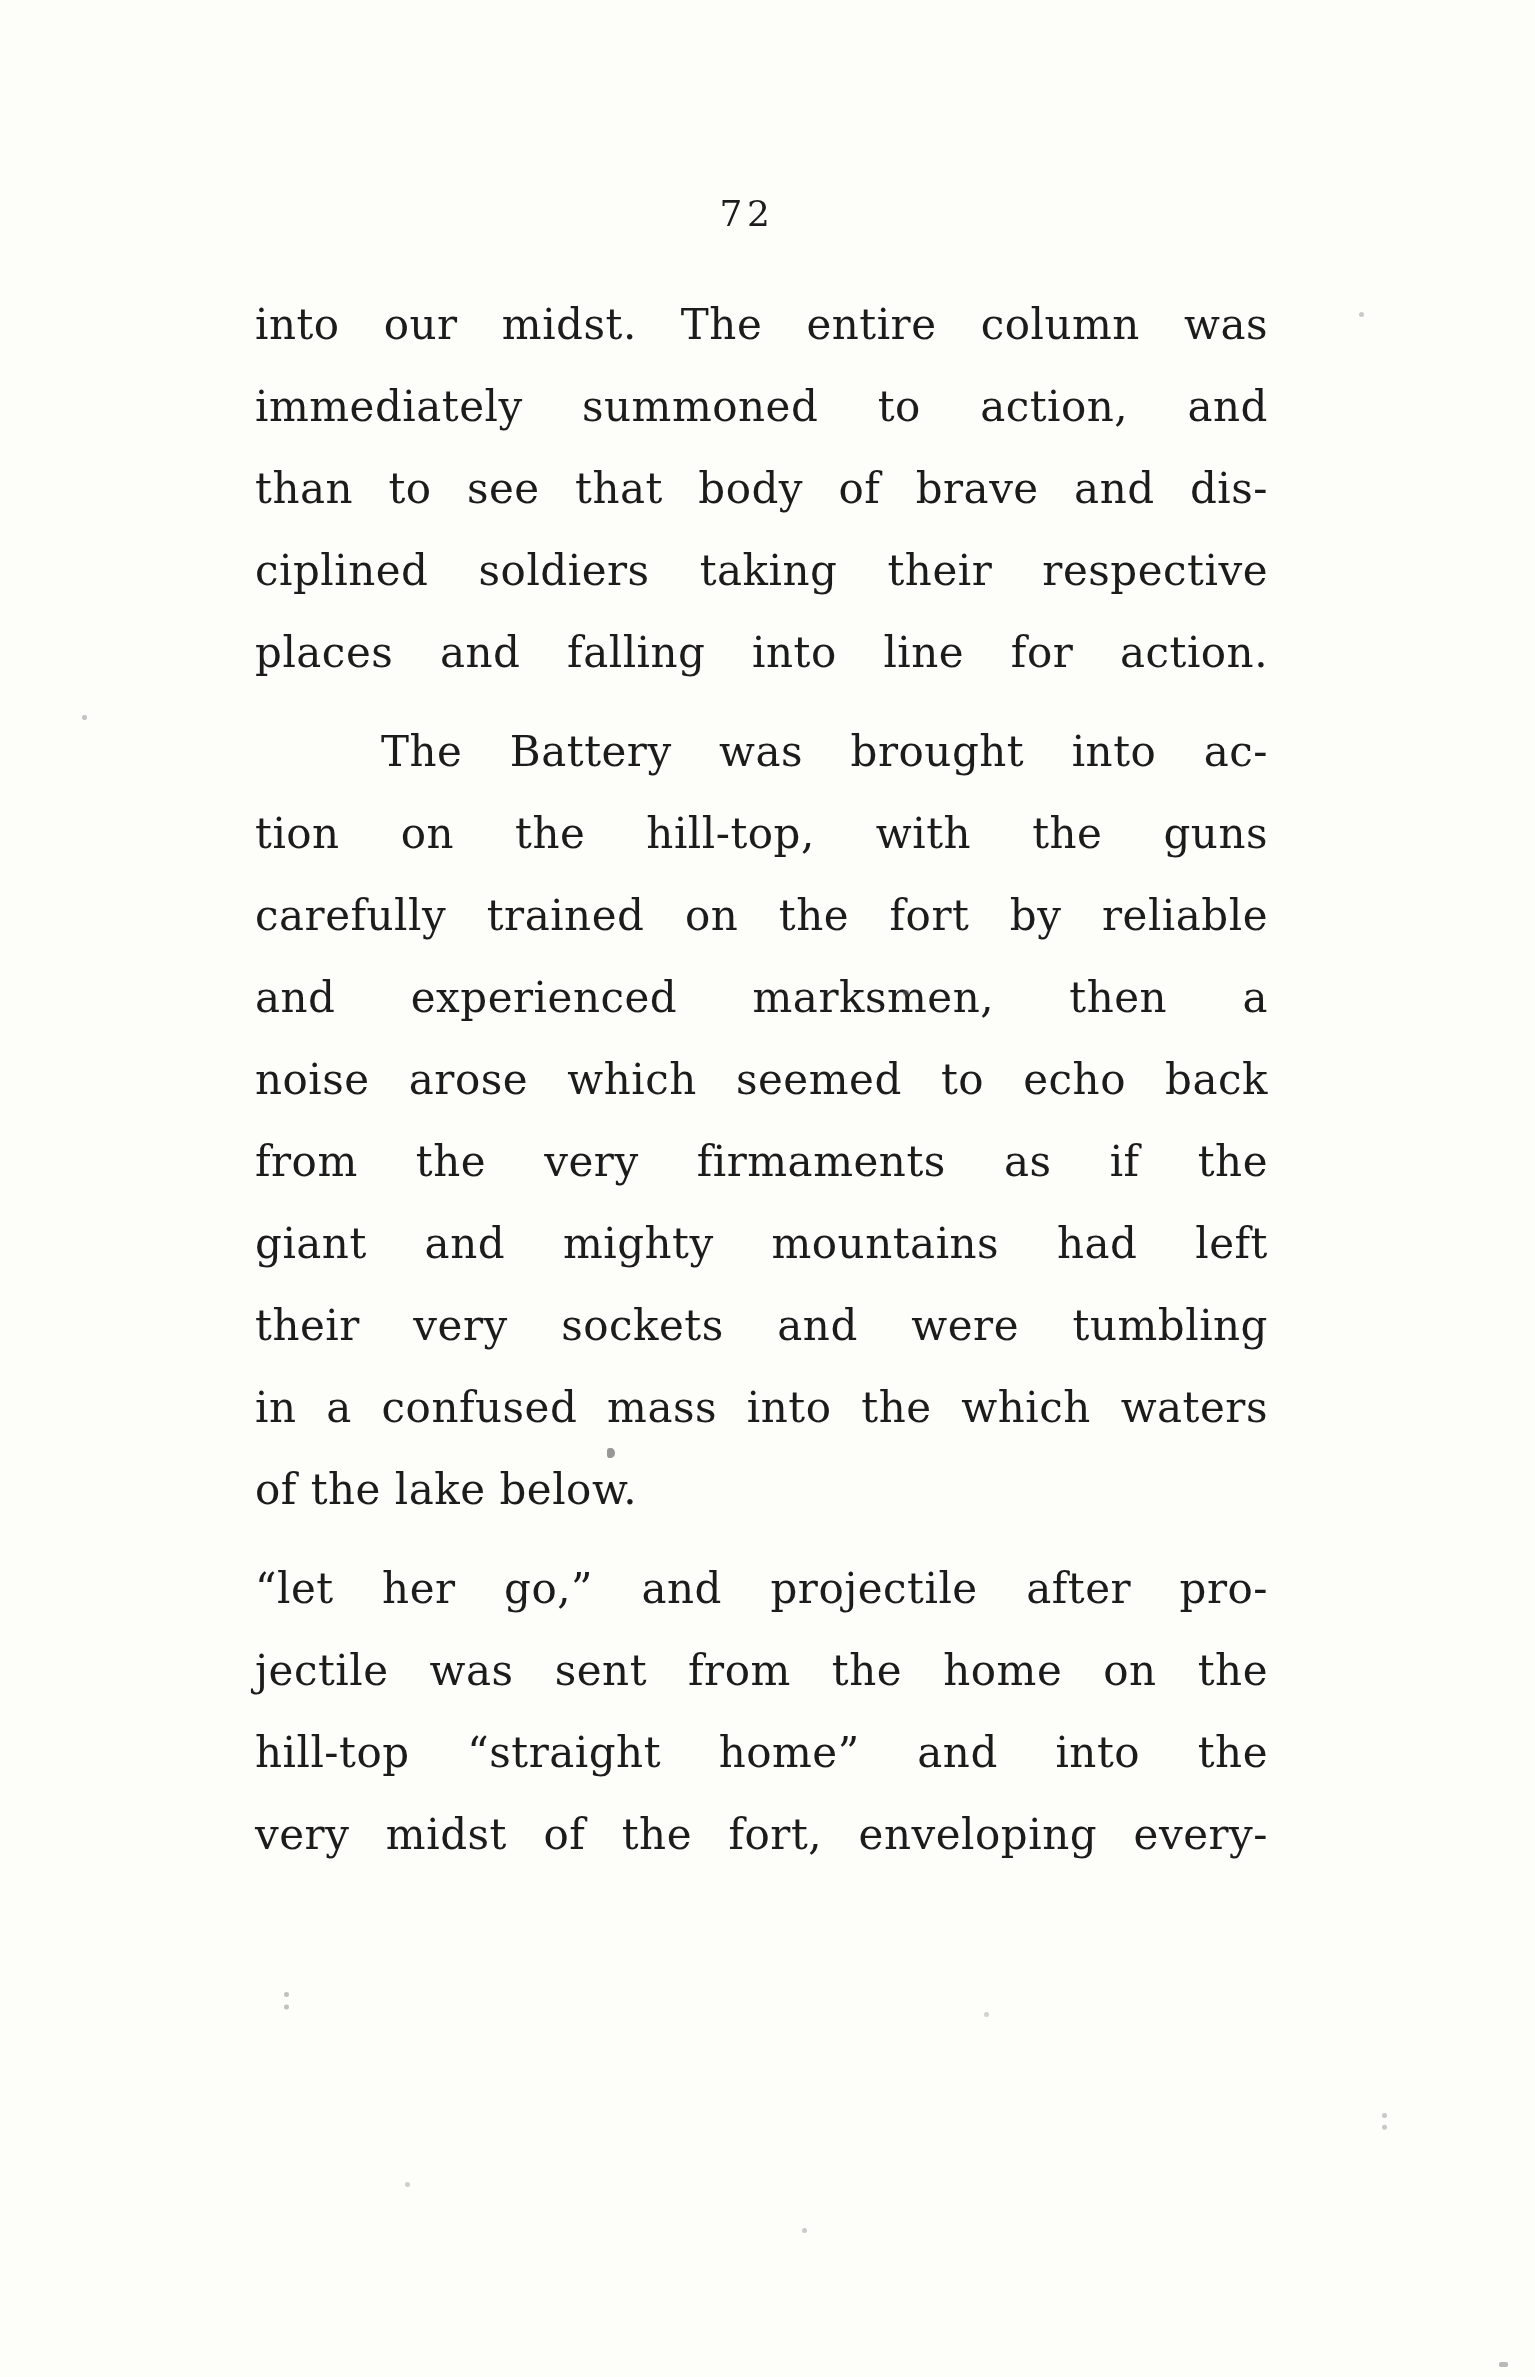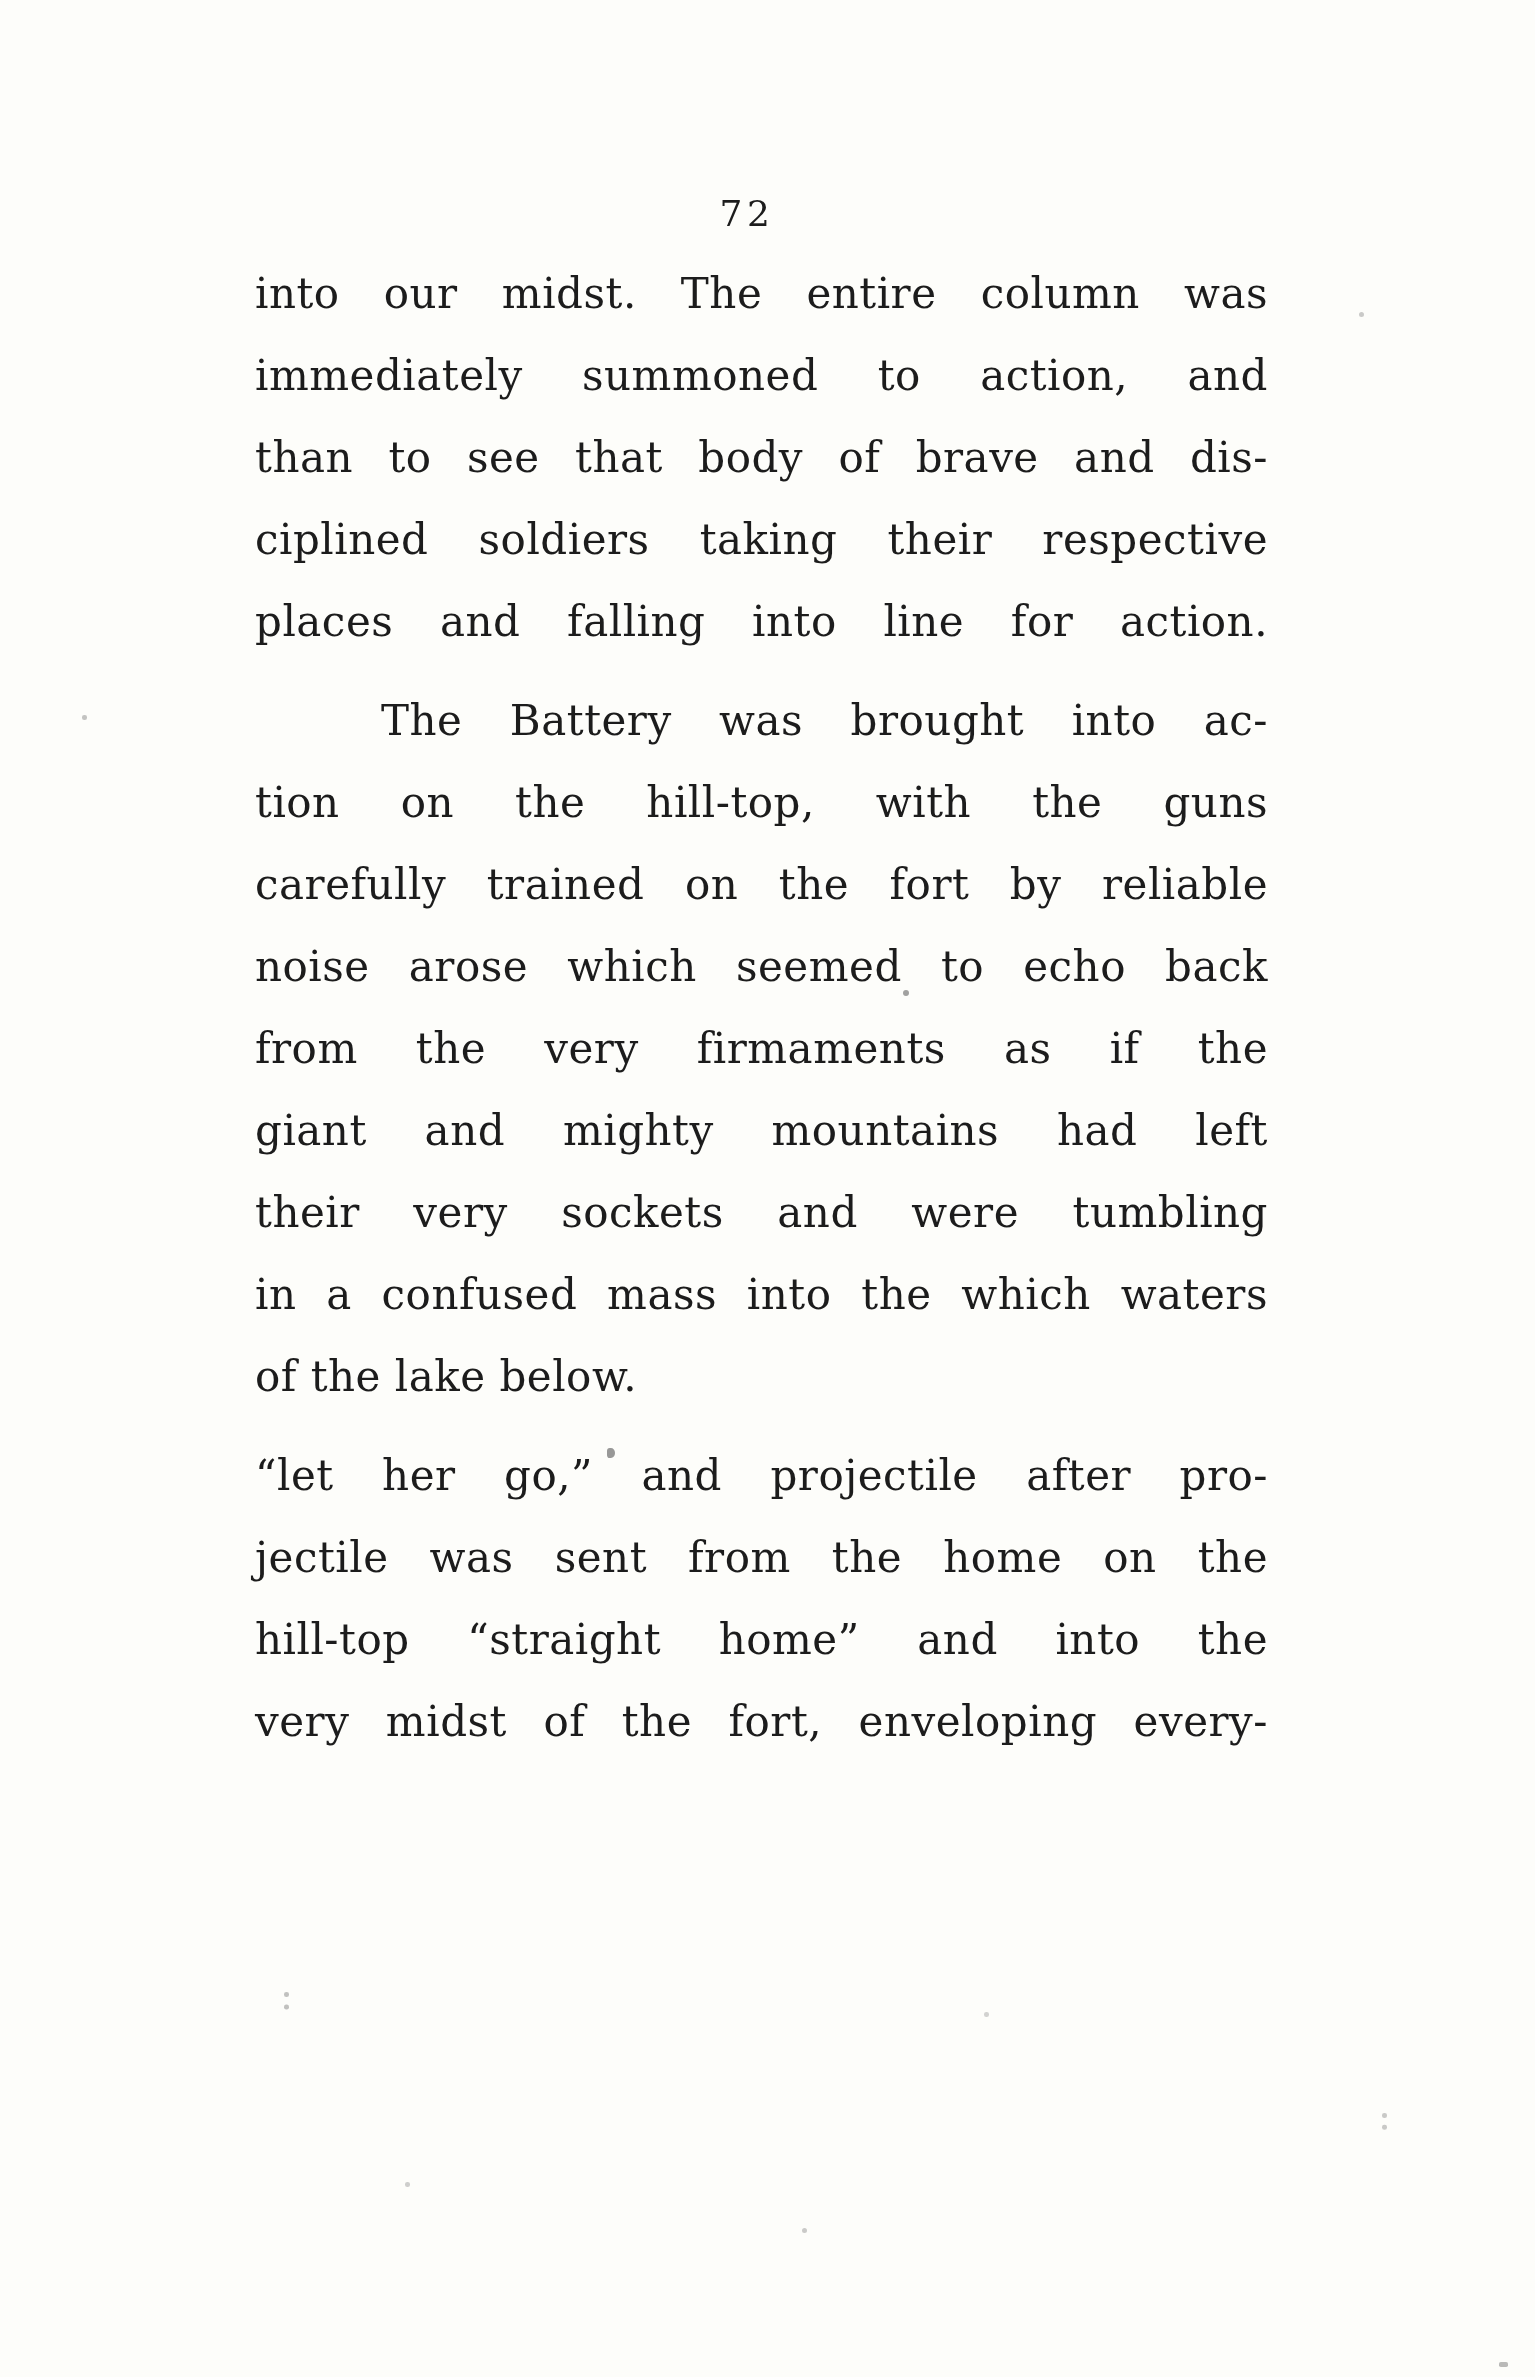--- a/index.html
+++ b/index.html
@@ -25,21 +25,21 @@
     top: 193px;
     left: 255px;
     width: 984px;
     text-align: center;
     font-size: 36px;
     letter-spacing: 4.5px;
     color: #1c1c1c;
   }
   .text-block {
     position: absolute;
-    top: 253px;
+    top: 284px;
     left: 255px;
     width: 1013px;
   }
   .para {
     margin: 0 0 17px 0;
     padding: 0;
   }
   .line {
     display: block;
     font-size: 42px;
@@ -88,20 +88,21 @@
       <span class="line">immediately summoned to action, and</span>
       <span class="line">than to see that body of brave and dis-</span>
       <span class="line">ciplined soldiers taking their respective</span>
       <span class="line">places and falling into line for action.</span>
     </div>
 
     <div class="para">
       <span class="line indent">The Battery was brought into ac-</span>
       <span class="line">tion on the hill-top, with the guns</span>
       <span class="line">carefully trained on the fort by reliable</span>
+      <span class="line">and experienced marksmen, then a</span>
       <span class="line">noise arose which seemed to echo back</span>
       <span class="line">from the very firmaments as if the</span>
       <span class="line">giant and mighty mountains had left</span>
       <span class="line">their very sockets and were tumbling</span>
       <span class="line">in a confused mass into the which waters</span>
       <span class="line no-just">of the lake below.</span>
     </div>
 
     <div class="para">
       <span class="line">“let her go,” and projectile after pro-</span>

